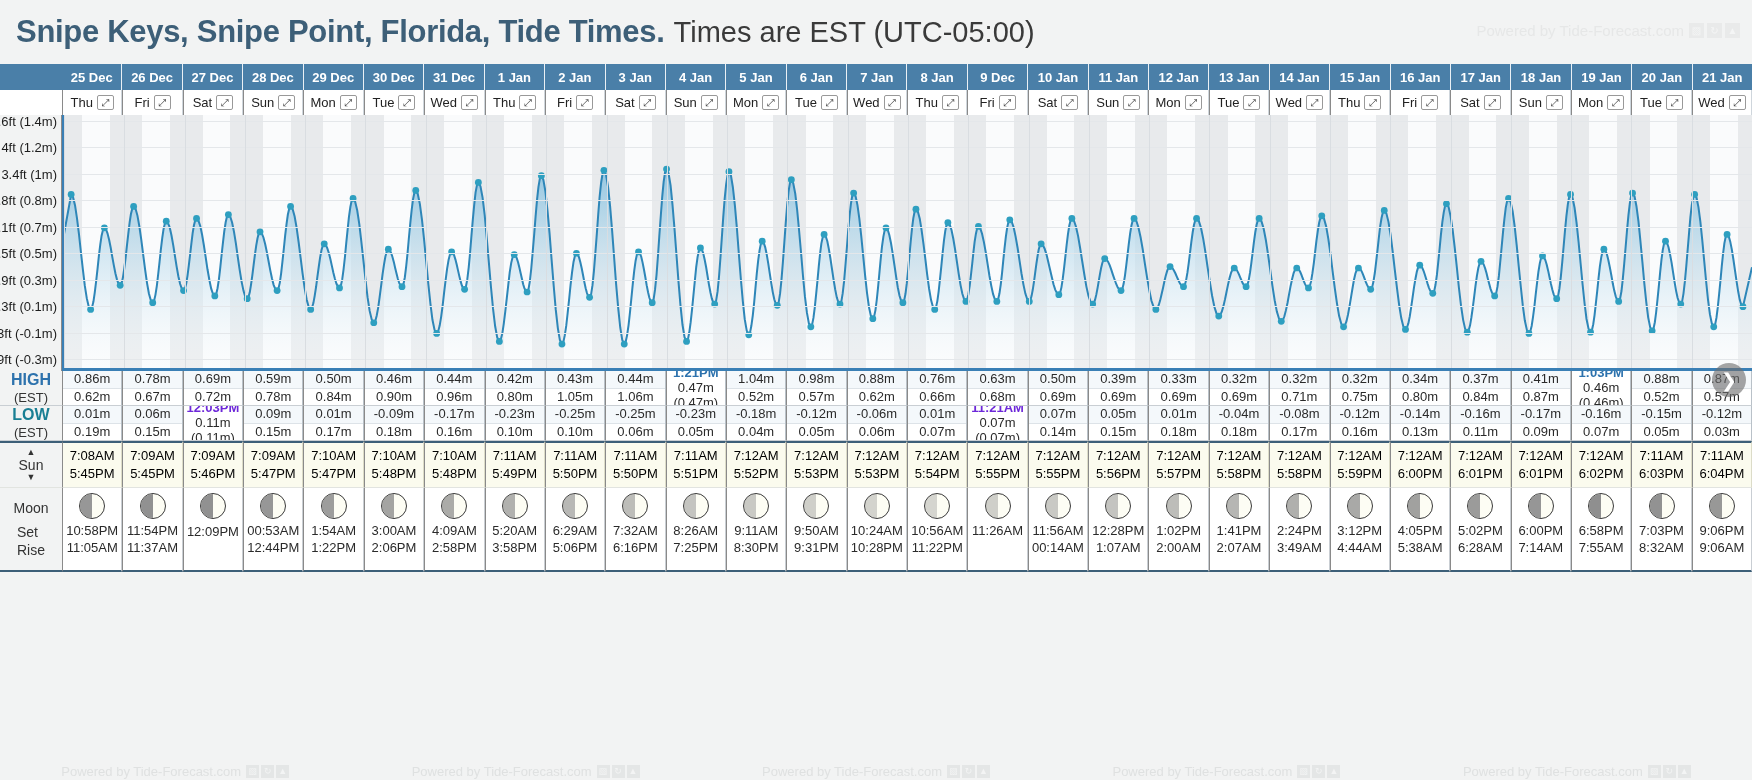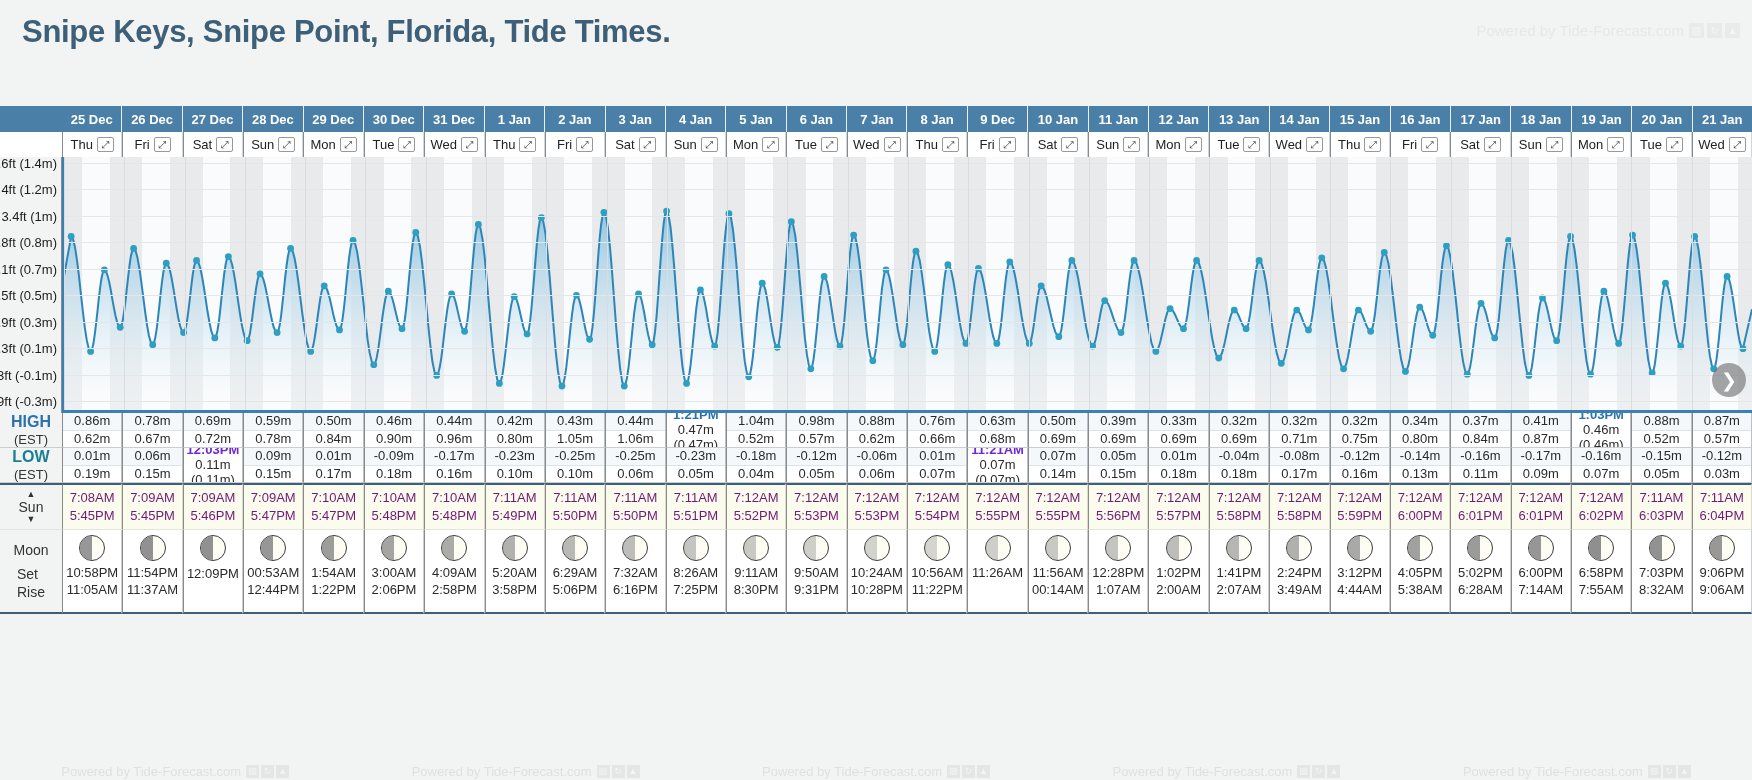--- a/index.html
+++ b/index.html
@@ -12,21 +12,21 @@
   }
   #app { position: relative; width: 1752px; height: 780px; }
 
   
   .hdr {
     position: relative;
     height: 64px;
     background: #f2f3f3;
     display: flex;
     align-items: center;
-    padding-left: 22px;
+    padding-left: 16px;
   }
   .hdr-title {
     font-size: 31px;
     font-weight: bold;
     color: #3d5f78;
     letter-spacing: -0.3px;
     white-space: nowrap;
   }
   .hdr-sub {
     font-size: 29px;
@@ -54,21 +54,20 @@
     font-size: 10px;
     display: flex; align-items: center; justify-content: center;
   }
 
   
   .grid {
     position: relative;
     width: 1536px;
     display: flex;
     flex-direction: column;
-    margin-top: 42px;
   }
   .row { display: flex; width: 1752px; }
   .lbl {
     width: 62px;
     min-width: 62px;
     flex: 0 0 62px;
     background: #f2f3f3;
     display: flex;
     align-items: center;
     justify-content: center;
@@ -220,21 +219,21 @@
     flex: 1 1 0; min-width: 0;
     background: #fbfbee;
     border-right: 1px solid #dcdcc8;
     border-left: 1px solid #8a8a8a;
     border-top: 2px solid #3d5f78;
     border-bottom: 1px solid #e2e4e0;
     display: flex; flex-direction: column;
     align-items: center; justify-content: center;
     gap: 3px;
     font-size: 13px;
-    color: #701a75;
+    color: #000000;
     line-height: 1.1;
     overflow: hidden;
   }
   .suncol span { white-space: nowrap; }
 
   
   .moonrow { display: flex; width: 1752px; height: 84px; }
   .moonrow .lbl {
     background: #f2f3f3;
     flex-direction: column;
@@ -318,20 +317,21 @@
     cursor: pointer;
   }
 </style>
 </head>
 <body>
 
 <div id="app">
 
   <div class="hdr">
     <span class="hdr-title">Snipe Keys, Snipe Point, Florida, Tide Times.</span>
+    <span class="hdr-sub">Times are EST (UTC-05:00)</span>
     <div class="powered">
       <span>Powered by Tide-Forecast.com</span>
       <span class="pw-icons">
         <span class="pw-ic">▧</span>
         <span class="pw-ic">↻</span>
         <span class="pw-ic">▲</span>
       </span>
     </div>
   </div>
 

